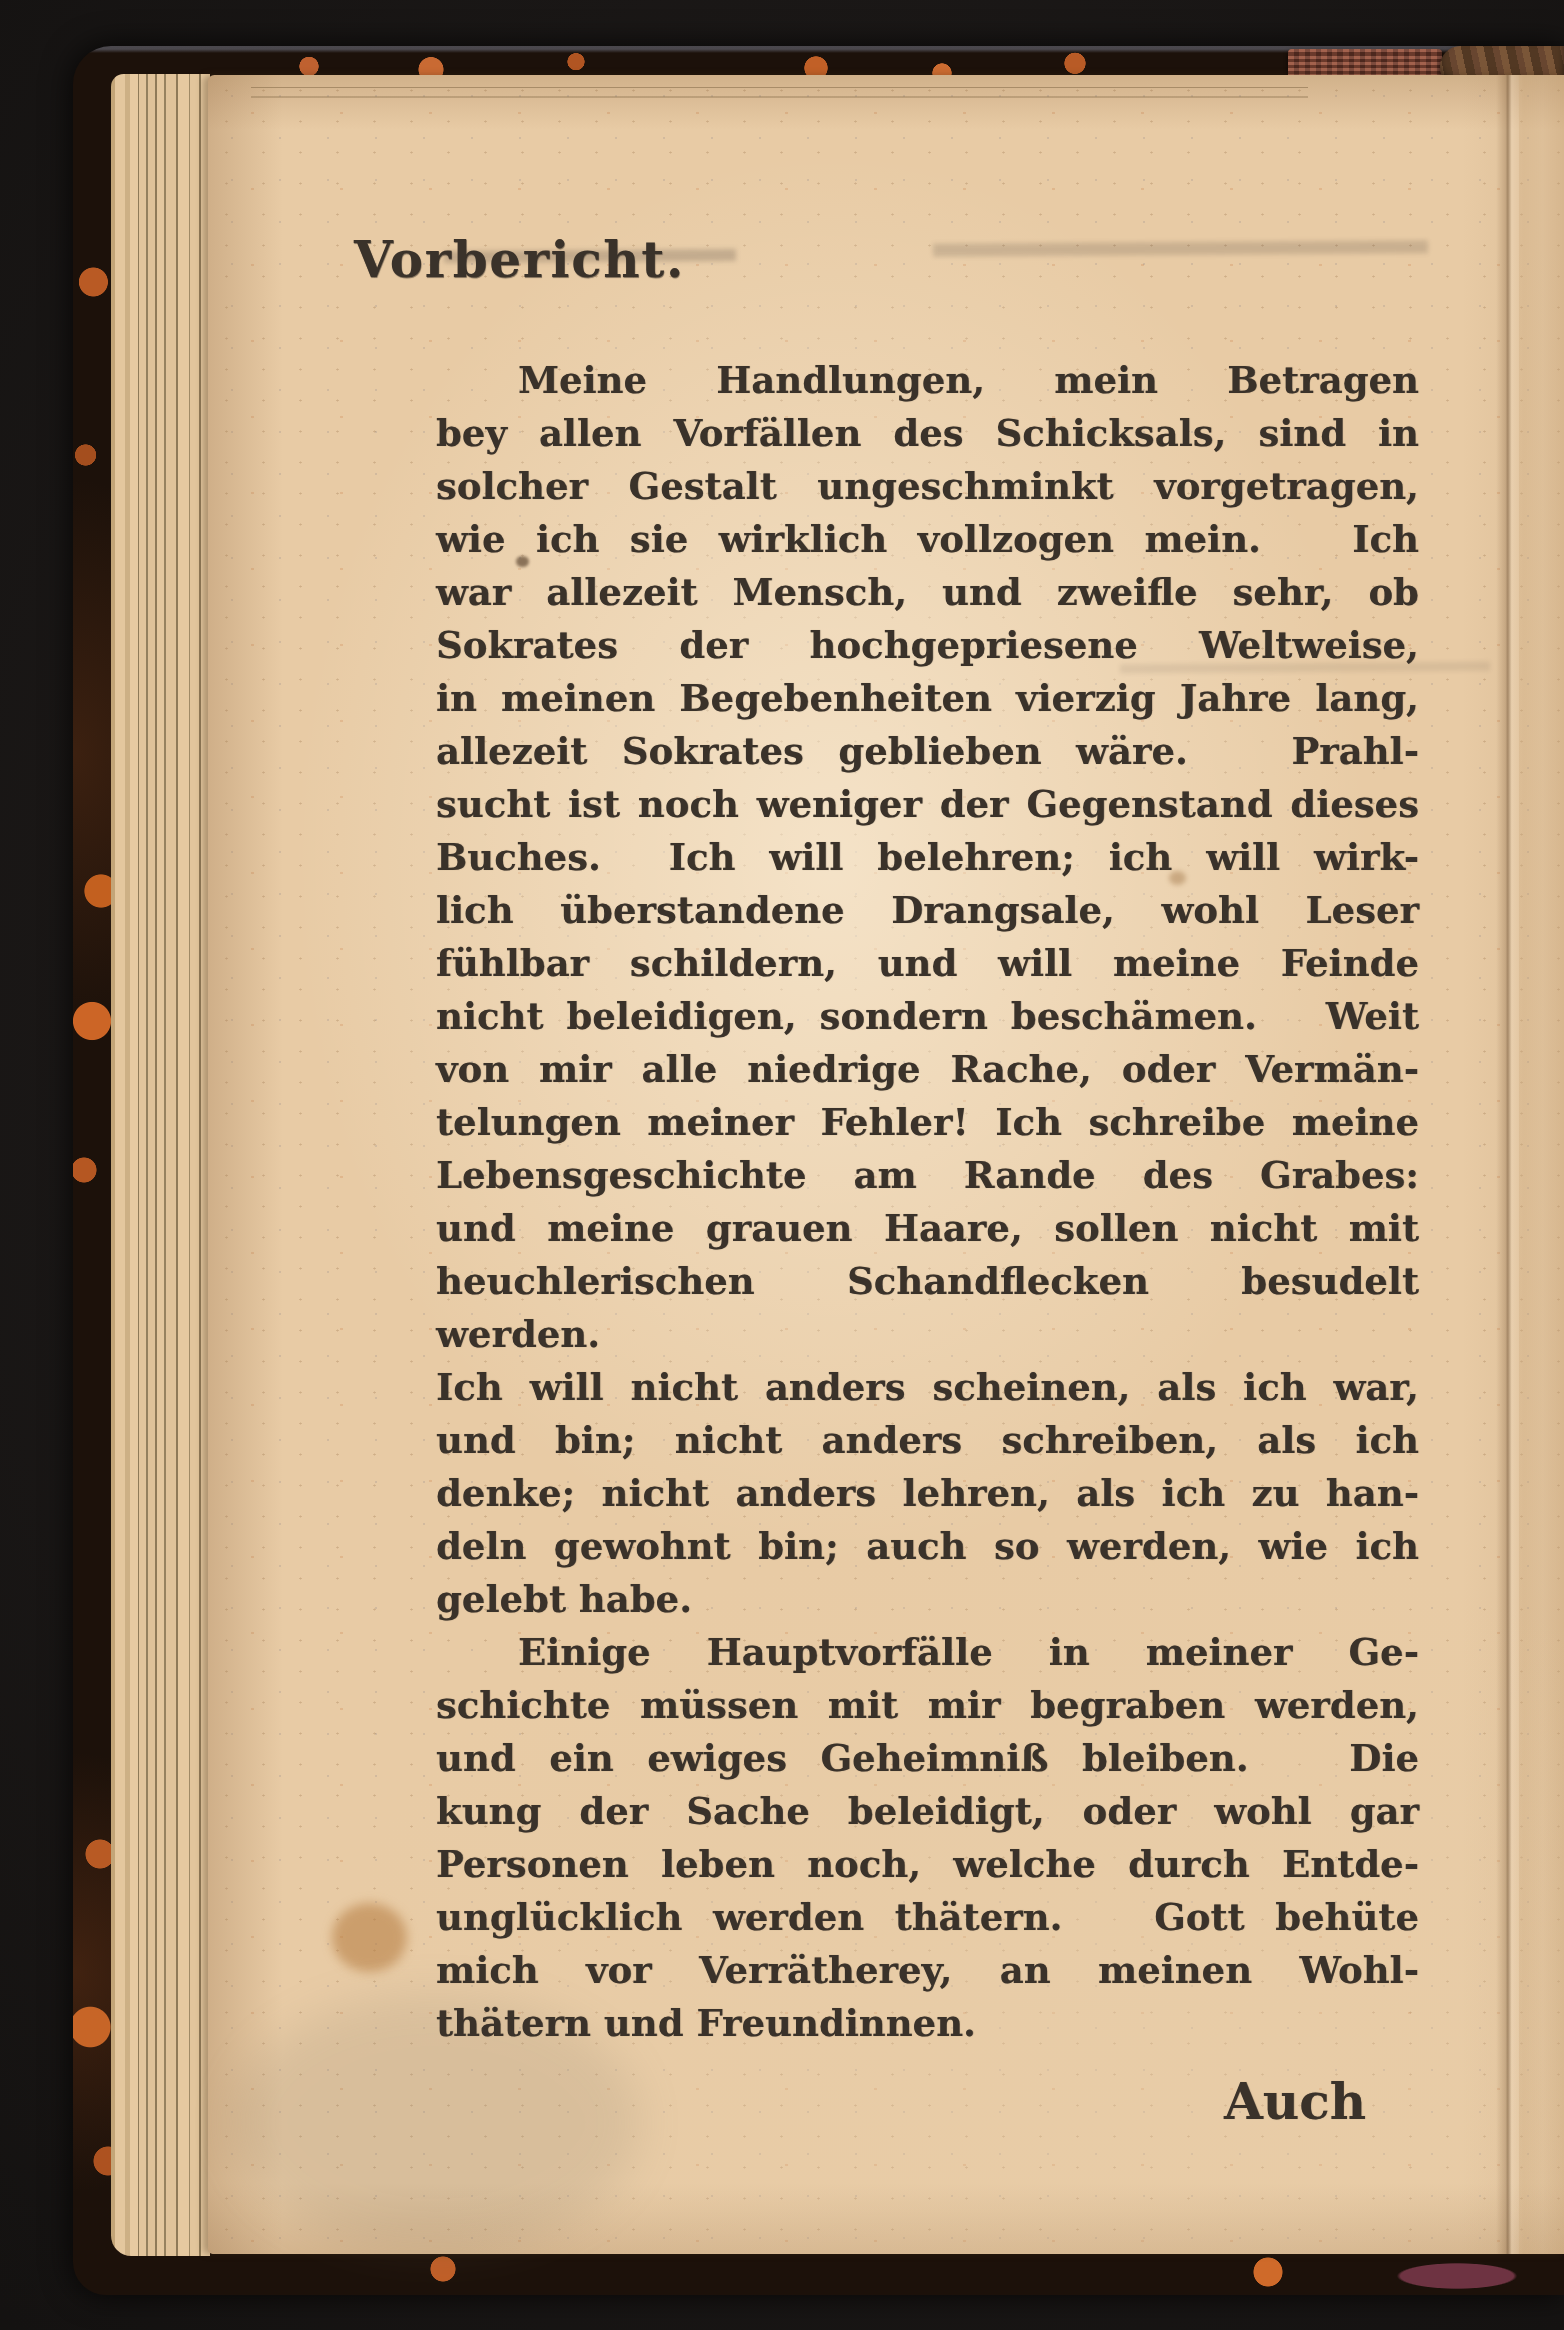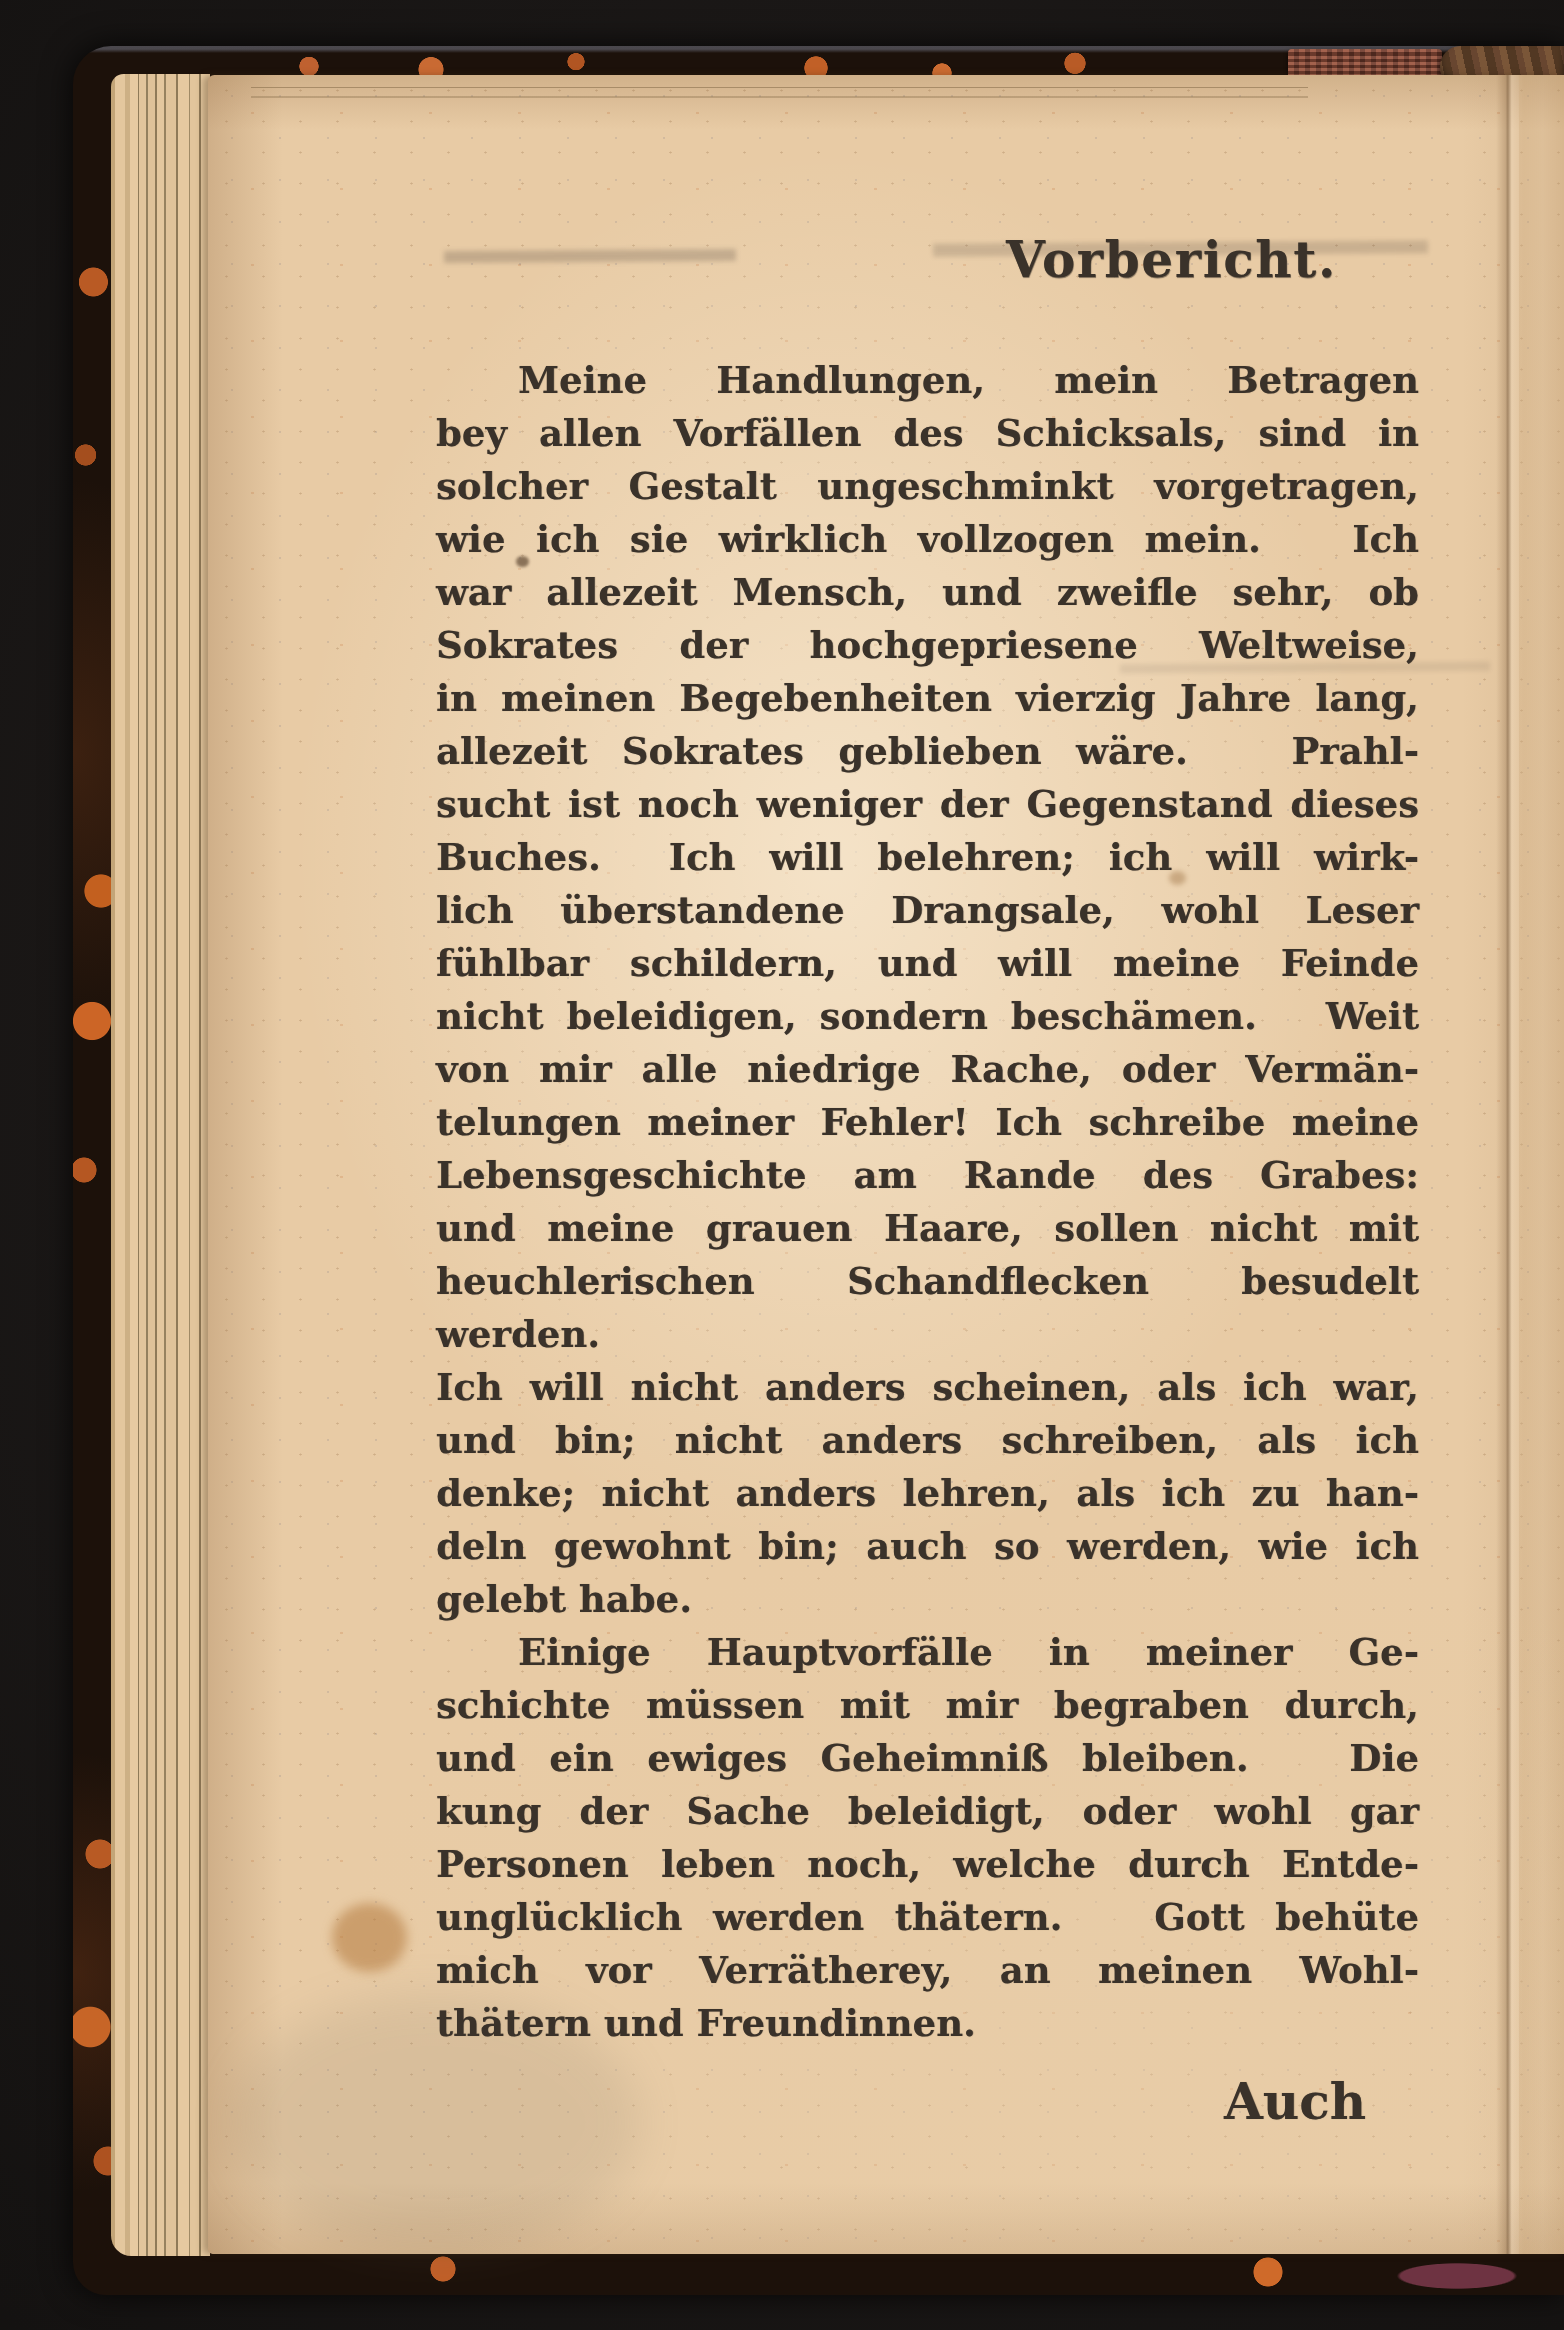--- a/index.html
+++ b/index.html
@@ -89,21 +89,21 @@
   .stain-dot{left:308px;top:481px;width:12.6px;height:11px;background:#4a3420;opacity:.6;filter:blur(1.6px);}
   .stain-small{left:961px;top:796px;width:17.3px;height:14px;background:#8a5a28;opacity:.35;filter:blur(2.4px);}
   .stain-wash{left:23.6px;top:1918px;width:409px;height:259px;background:#7c7260;opacity:.14;filter:blur(22px);}
   .smudge{position:absolute;background:rgba(58,52,46,.22);filter:blur(2.4px);transform:skewY(-.4deg);}
   .smudge-l{left:236px;top:175px;width:292px;height:11.8px;}
   .smudge-r{left:725px;top:167px;width:495px;height:13.4px;opacity:.8;}
   .smudge-faint{left:912px;top:588px;width:370px;height:9.4px;opacity:.45;}
 
   
   .textblock{position:absolute;left:228px;top:155px;width:983px;color:#3a322a;}
-  h1.heading{margin:0;font-size:50px;line-height:59px;font-weight:700;text-align:right;
+  h1.heading{margin:0;font-size:50px;line-height:59px;font-weight:700;text-align:left;
         letter-spacing:1.6px;transform:translateX(-82px);
         text-shadow:0.5px 0.5px 0.8px rgba(50,42,34,.55);}
   .bodylines{margin-top:65px;font-size:37px;line-height:53px;font-weight:700;
         text-shadow:0.4px 0.4px 0.7px rgba(50,42,34,.5);}
   .tl{white-space:pre-wrap;text-align:justify;text-align-last:justify;}
   .tl.indent{text-indent:82px;}
   .tl.noj{text-align-last:left;}
   .catchword{margin-top:27px;font-size:50px;line-height:49px;font-weight:700;
         text-align:right;padding-right:53px;text-shadow:0.4px 0.4px 0.7px rgba(50,42,34,.5);}
 </style>
@@ -150,21 +150,21 @@
           <div class="tl">telungen meiner Fehler! Ich schreibe meine</div>
           <div class="tl">Lebensgeschichte am Rande des Grabes:</div>
           <div class="tl">und meine grauen Haare, sollen nicht mit</div>
           <div class="tl">heuchlerischen Schandflecken besudelt werden.</div>
           <div class="tl">Ich will nicht anders scheinen, als ich war,</div>
           <div class="tl">und bin; nicht anders schreiben, als ich</div>
           <div class="tl">denke; nicht anders lehren, als ich zu han-</div>
           <div class="tl">deln gewohnt bin; auch so werden, wie ich</div>
           <div class="tl noj">gelebt habe.</div>
           <div class="tl indent">Einige Hauptvorfälle in meiner Ge-</div>
-          <div class="tl">schichte müssen mit mir begraben durch,</div>
+          <div class="tl">schichte müssen mit mir begraben werden,</div>
           <div class="tl">und ein ewiges Geheimniß bleiben.   Die</div>
           <div class="tl">kung der Sache beleidigt, oder wohl gar</div>
           <div class="tl">Personen leben noch, welche durch Entde-</div>
           <div class="tl">unglücklich werden thätern.   Gott behüte</div>
           <div class="tl">mich vor Verrätherey, an meinen Wohl-</div>
           <div class="tl noj">thätern und Freundinnen.</div>
         </div>
       <div class="catchword">Auch</div>
     </div>
   </div>

